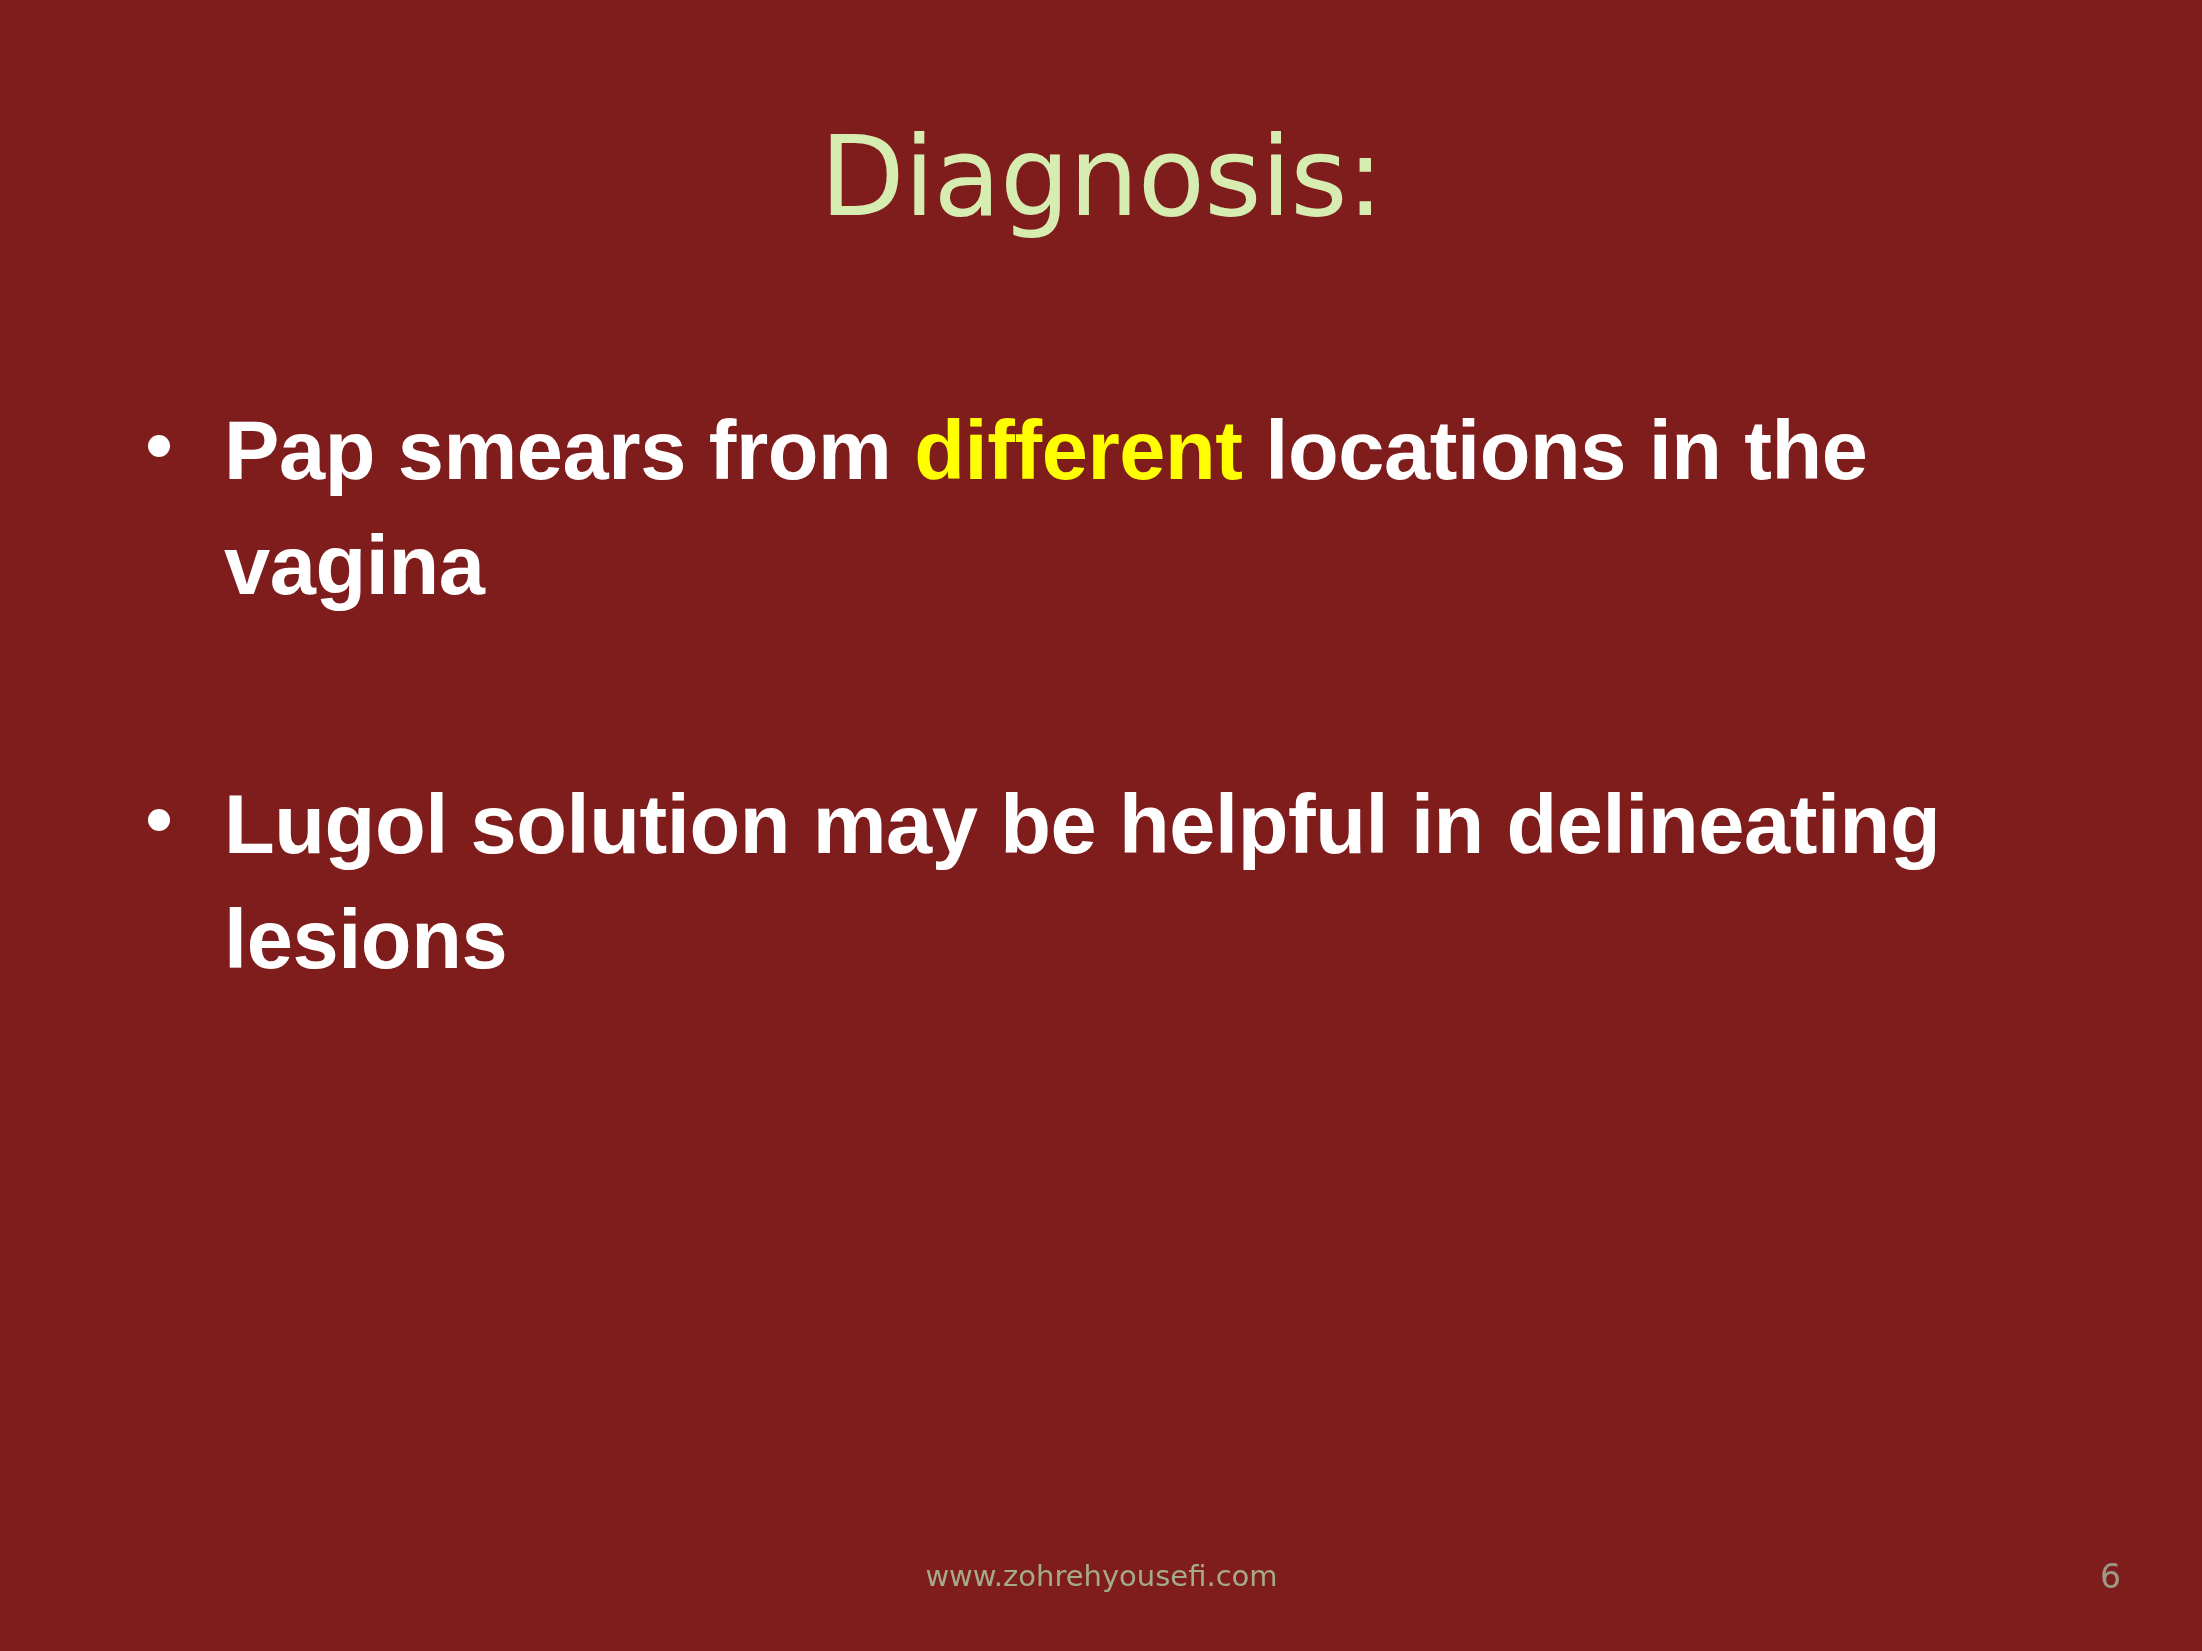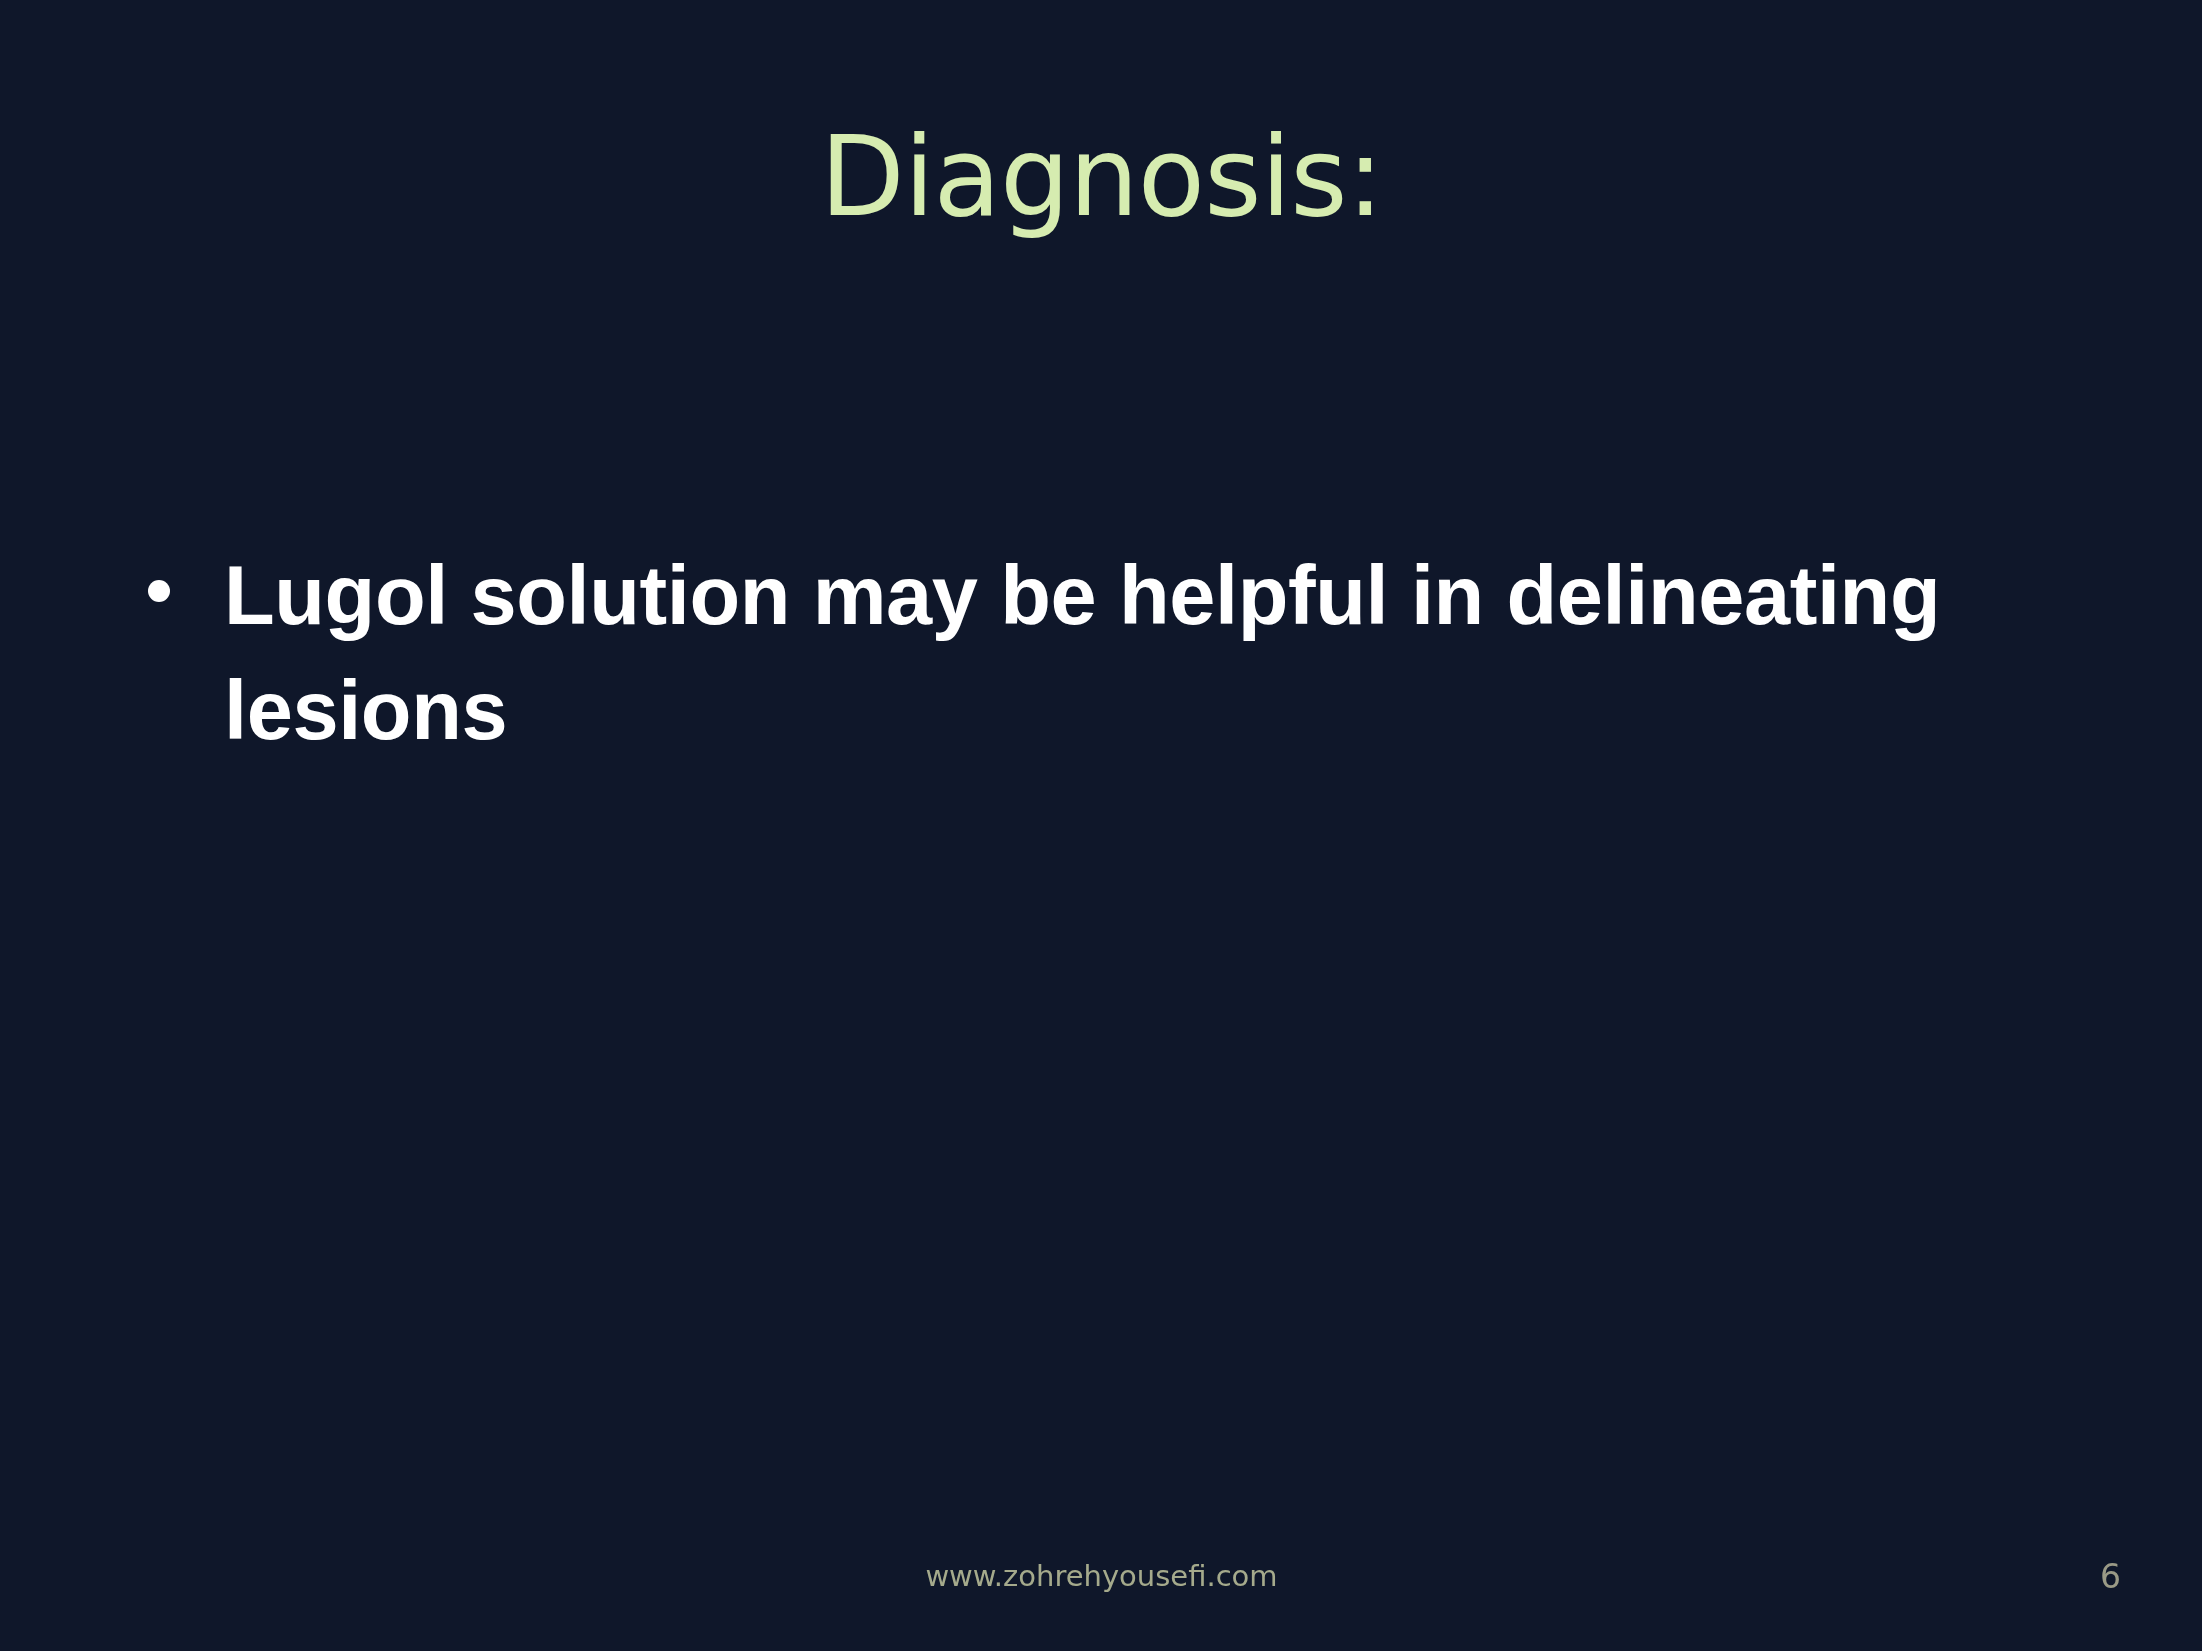--- a/index.html
+++ b/index.html
@@ -4,21 +4,21 @@
 <style>
   html, body {
     margin: 0;
     padding: 0;
     background: #7f0000;
   }
   #slide {
     position: relative;
     width: 2203px;
     height: 1652px;
-    background: #0f172a;
+    background: #7f1d1d;
     overflow: hidden;
     font-family: "Liberation Sans", sans-serif;
     -webkit-font-smoothing: antialiased;
   }
 
   
   #slide-title {
     position: absolute;
     left: 0;
     top: 122px;
@@ -92,20 +92,24 @@
 </style>
 </head>
 <body>
 
 <div id="slide">
 
   <div id="slide-title">Diagnosis:</div>
 
   <div id="body">
 
+    <div class="bullet-row">
+      <span class="bullet-dot"></span>
+      <span class="bullet-text"><span>Pap smears from </span><span class="hl-yellow">different</span><span> locations in the vagina</span></span>
+    </div>
 
     <div class="gap-1"></div>
 
     <div class="bullet-row">
       <span class="bullet-dot"></span>
       <span class="bullet-text">Lugol solution may be helpful in delineating lesions</span>
     </div>
 
     <div class="gap-2"></div>
 

